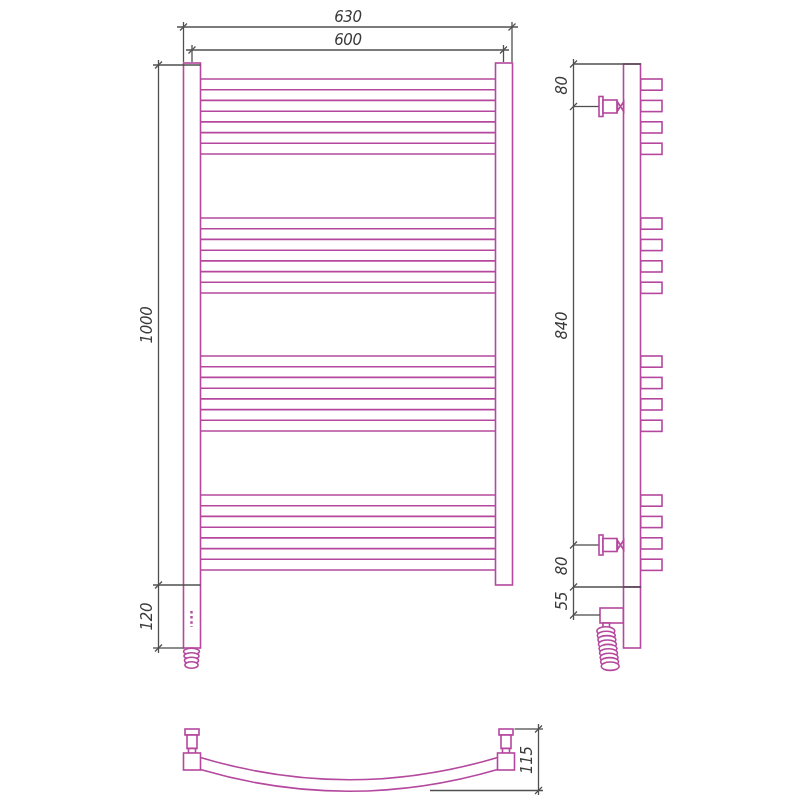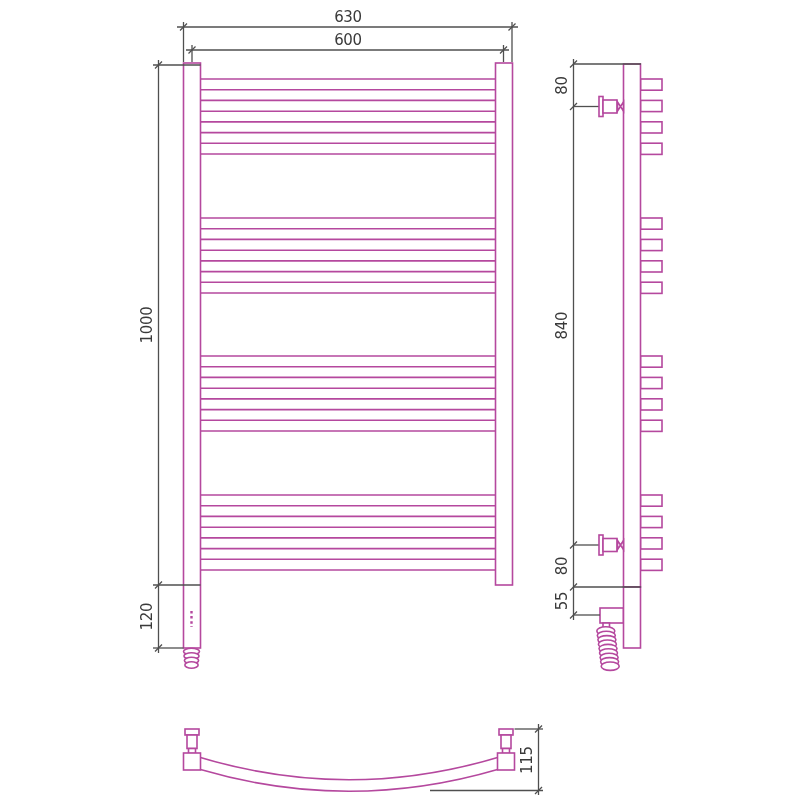--- a/index.html
+++ b/index.html
@@ -2,21 +2,21 @@
 <html style="--line: #b5489e; --dim: #4f4f4f; --txt: #3a3a3a; --bg: #ffffff;"><head>
 <meta charset="utf-8">
 <style>
   :root{
     --line:#b5489e;
     --dim:#4f4f4f;
     --txt:#3a3a3a;
     --bg:#ffffff;
   }
   html,body{margin:0;padding:0;background:var(--bg);}
-  .canvas{width:800px;height:800px;background:var(--bg);position:relative;overflow:hidden;}
+  .canvas{width:800px;height:800px;background:var(--bg);position:relative;overflow:hidden;font-style:italic;}
   svg{display:block;}
   .m{stroke:var(--line);stroke-width:1.6;fill:none;}
   .mf{stroke:var(--line);stroke-width:1.6;fill:#ffffff;}
   .mdash{stroke:var(--line);stroke-width:2.4;fill:none;stroke-dasharray:2.5 2.6;}
   .d{stroke:var(--dim);stroke-width:1.3;fill:none;}
   text.dim{fill:var(--txt);font-family:"DejaVu Sans","Liberation Sans",sans-serif;font-size:15px;letter-spacing:-0.3px;}
 </style>
 </head>
 <body>
 

